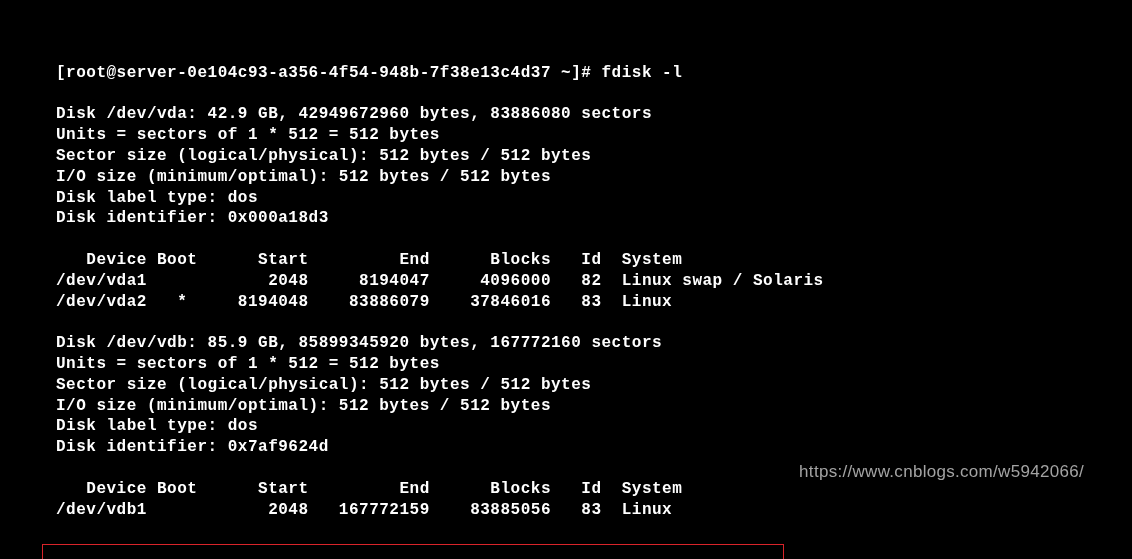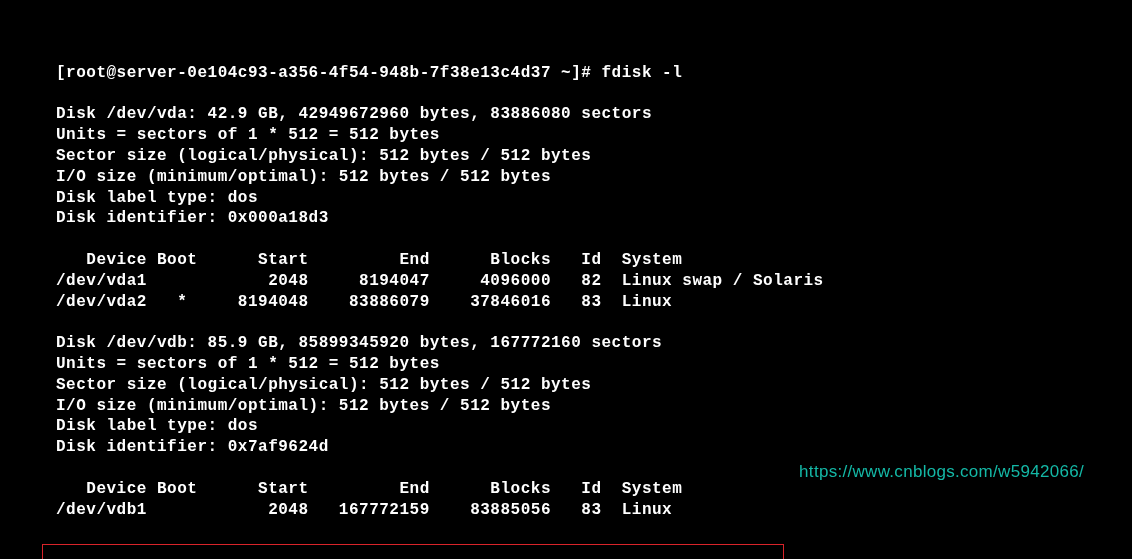--- a/index.html
+++ b/index.html
@@ -20,21 +20,21 @@
       font-weight: bold;
     }
     .terminal {
       white-space: pre;
       letter-spacing: 0.5px;
     }
     .watermark {
       position: absolute;
       right: 60px;
       top: 425px;
-      color: #14b8a6;
+      color: #a3a3a3;
       font-family: Arial, sans-serif;
       font-size: 17px;
       font-weight: normal;
       letter-spacing: 0.3px;
     }
     .highlight-box {
       position: absolute;
       border: 1px solid #d9242a;
       pointer-events: none;
     }

